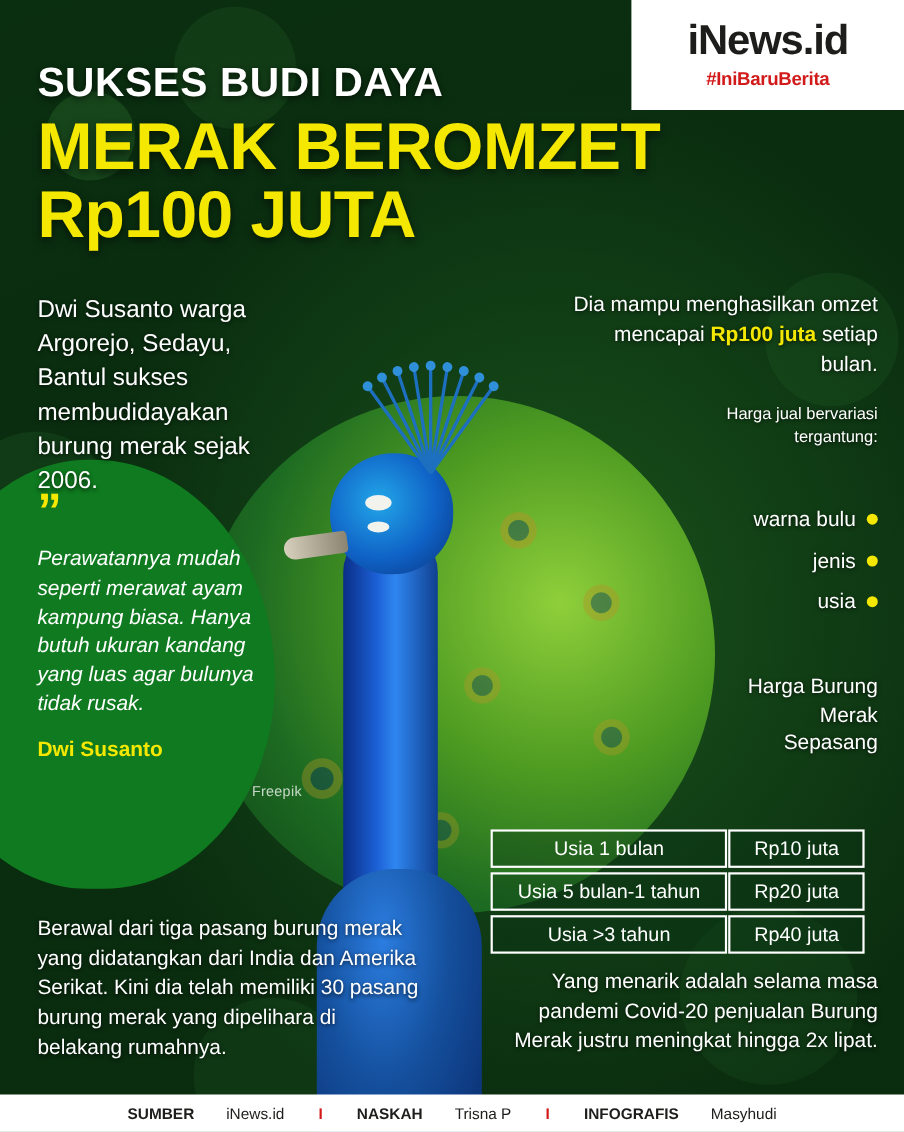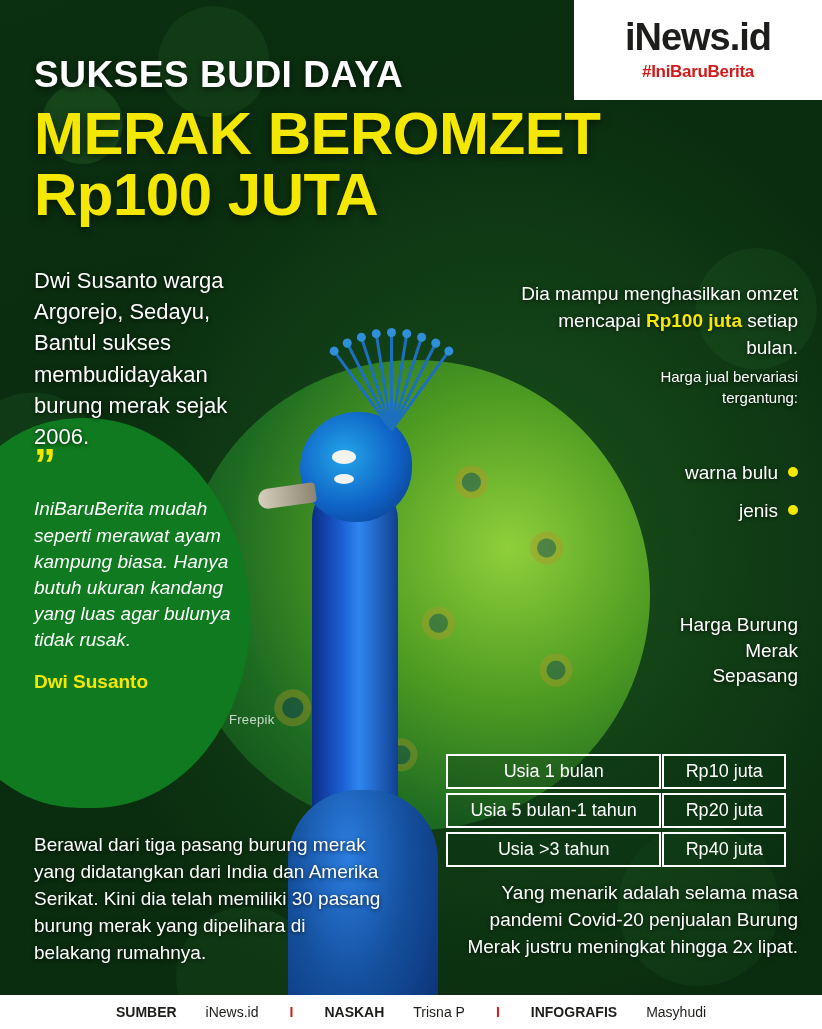--- a/index.html
+++ b/index.html
@@ -149,21 +149,20 @@
   
   .intro {
     position:absolute; left:34px; top:265px; width:228px;
     color:#ffffff; font-size:22px; line-height:1.42; z-index:5;
     text-shadow:0 1px 4px rgba(0,0,0,0.7);
   }
   .omzet {
     position:absolute; right:24px; top:265px; width:280px;
     color:#ffffff; font-size:19px; line-height:1.42; text-align:right; z-index:5;
     text-shadow:0 1px 4px rgba(0,0,0,0.7);
-    margin-top:16px;
   }
   .omzet b { color:#f5e800; }
 
   .harga-jual {
     position:absolute; right:24px; top:366px; width:200px;
     color:#ffffff; font-size:15px; line-height:1.42; text-align:right; z-index:5;
     text-shadow:0 1px 4px rgba(0,0,0,0.7);
   }
   .bullets {
     position:absolute; right:24px; top:460px; width:200px;
@@ -287,20 +286,21 @@
   <div class="intro">Dwi Susanto warga Argorejo, Sedayu, Bantul sukses membudidayakan burung merak sejak 2006.</div>
 
   <div class="omzet">
     <span>Dia mampu menghasilkan omzet mencapai </span><b>Rp100 juta</b><span> setiap bulan.</span>
   </div>
 
   <div class="harga-jual">Harga jual bervariasi tergantung:</div>
   <ul class="bullets">
     <li>warna bulu</li>
     <li>jenis</li>
+    <li>usia</li>
   </ul>
 
   <div class="harga-title">Harga Burung Merak Sepasang</div>
 
   <div class="price-table">
     <div class="price-row">
       <div class="price-cell label">Usia 1 bulan</div>
       <div class="price-cell value">Rp10 juta</div>
     </div>
     <div class="price-row">
@@ -309,21 +309,21 @@
     </div>
     <div class="price-row">
       <div class="price-cell label">Usia &gt;3 tahun</div>
       <div class="price-cell value">Rp40 juta</div>
     </div>
   </div>
 
   <div class="quote-blob"></div>
   <div class="quote-inner">
     <div class="quote-mark">”</div>
-    <div class="quote-text">IniBaruBerita mudah seperti merawat ayam kampung biasa. Hanya butuh ukuran kandang yang luas agar bulunya tidak rusak.</div>
+    <div class="quote-text">Perawatannya mudah seperti merawat ayam kampung biasa. Hanya butuh ukuran kandang yang luas agar bulunya tidak rusak.</div>
     <div class="quote-author">Dwi Susanto</div>
   </div>
 
   <div class="bottom-left">Berawal dari tiga pasang burung merak yang didatangkan dari India dan Amerika Serikat. Kini dia telah memiliki 30 pasang burung merak yang dipelihara di belakang rumahnya.</div>
   <div class="bottom-right">Yang menarik adalah selama masa pandemi Covid-20 penjualan Burung Merak justru meningkat hingga 2x lipat.</div>
 
   <div class="footer">
     <b>SUMBER</b>
     <span class="val">iNews.id</span>
     <span class="sep">I</span>

